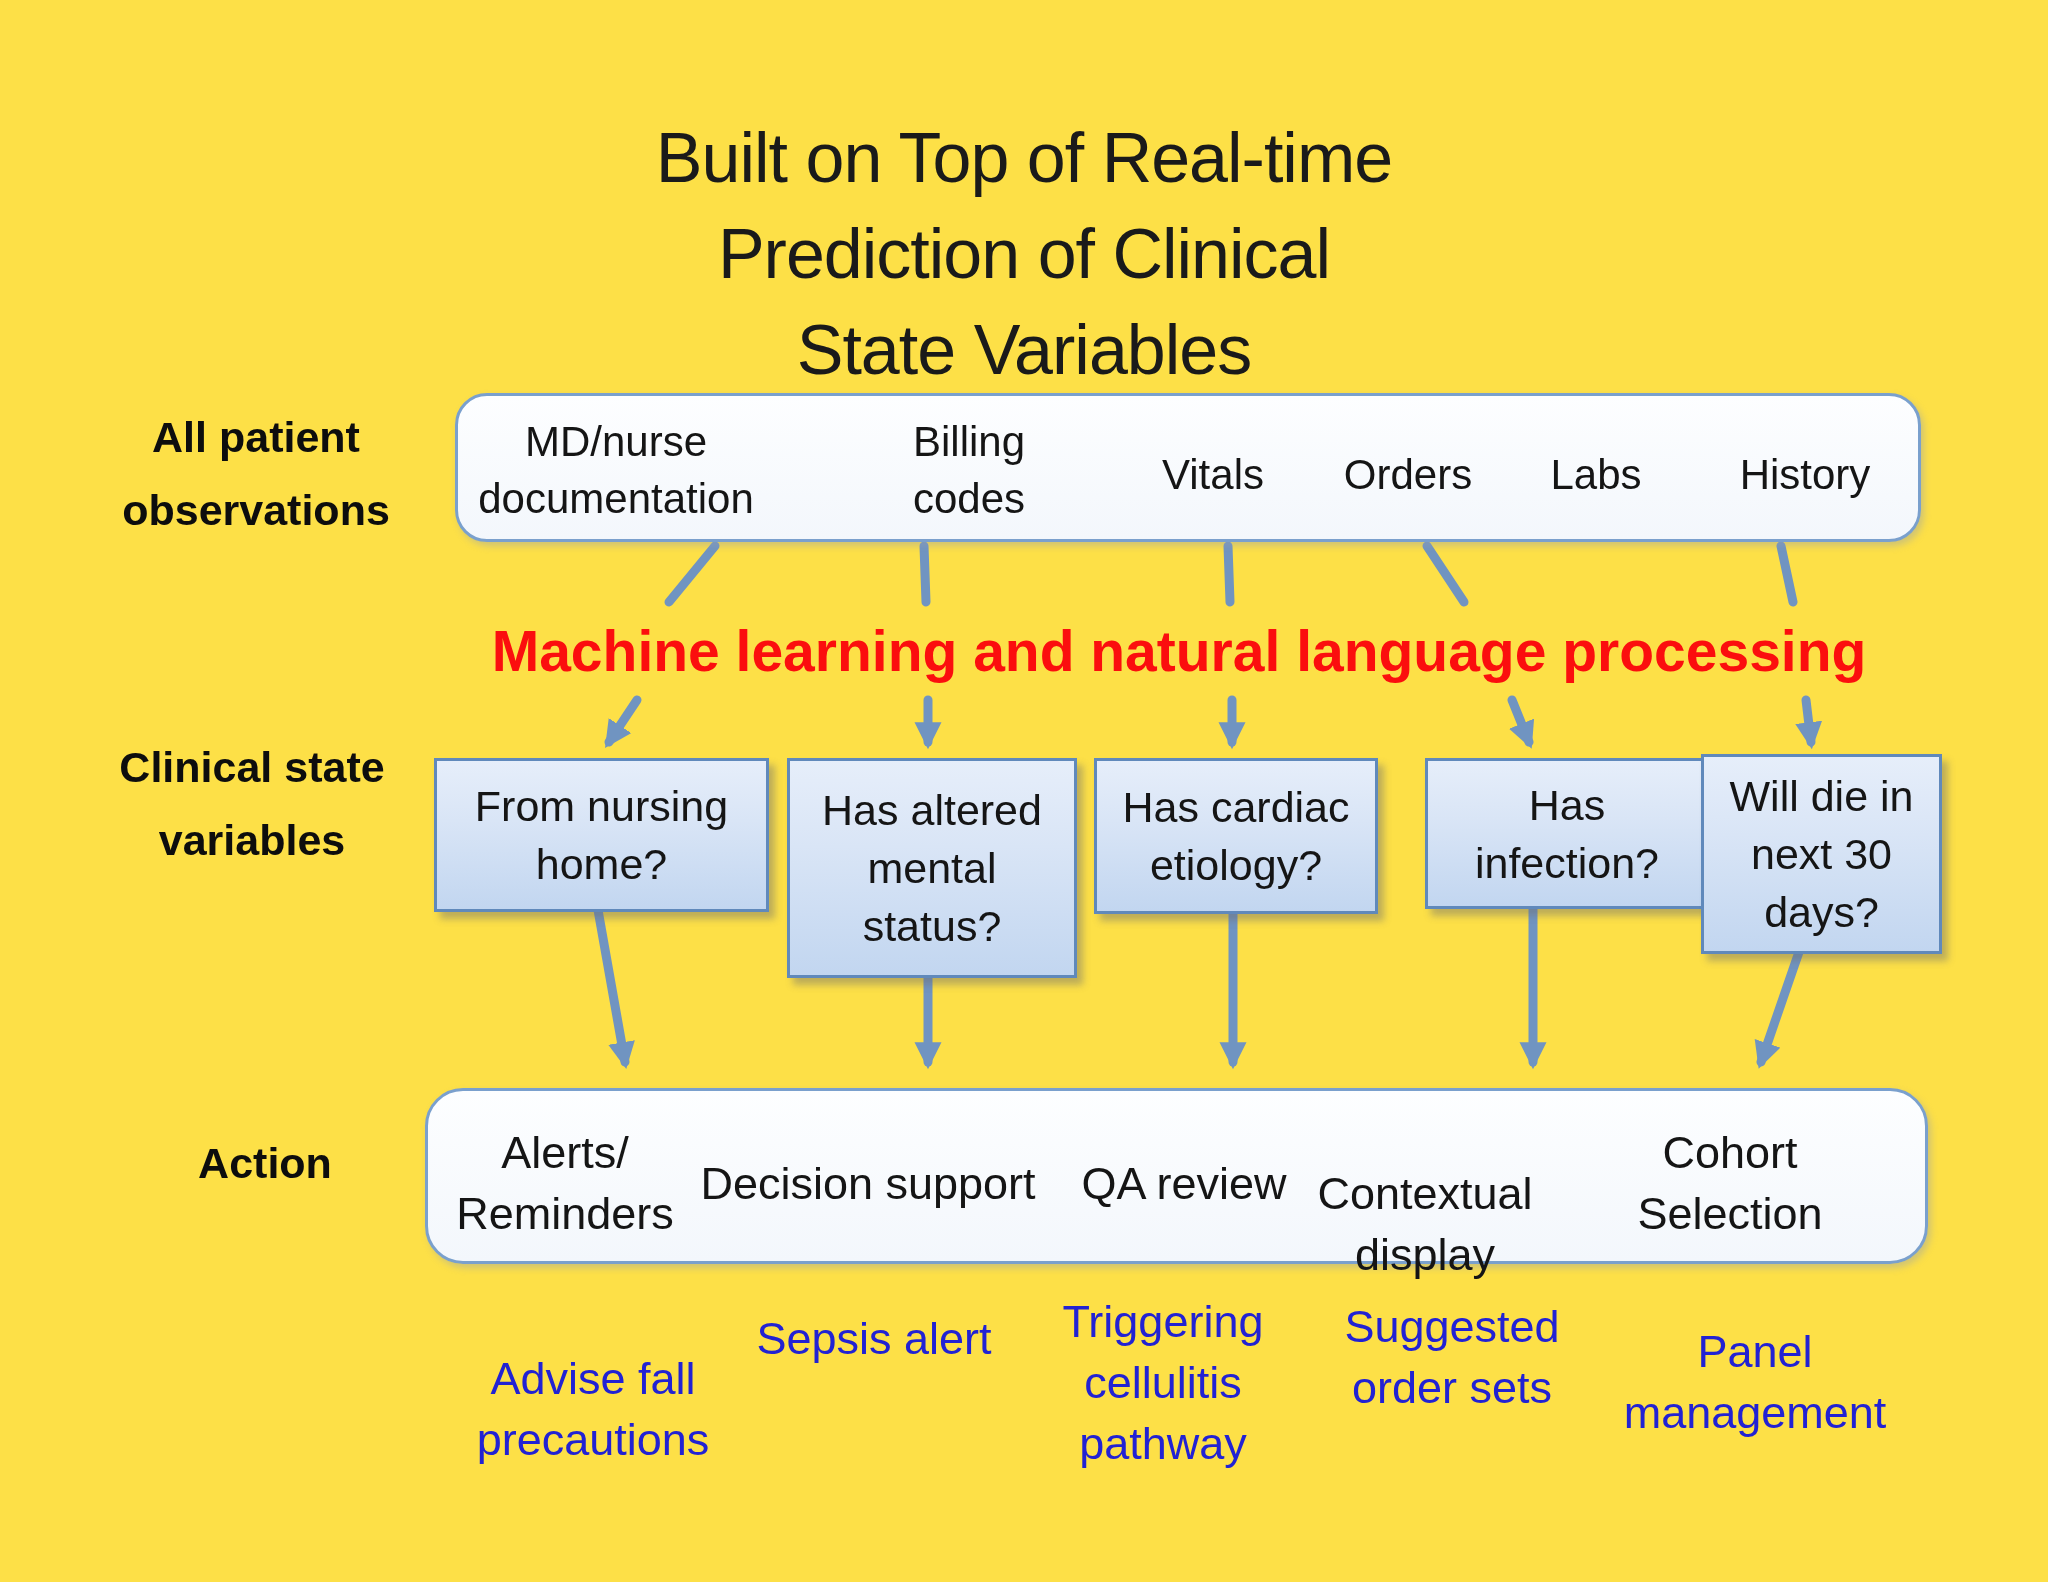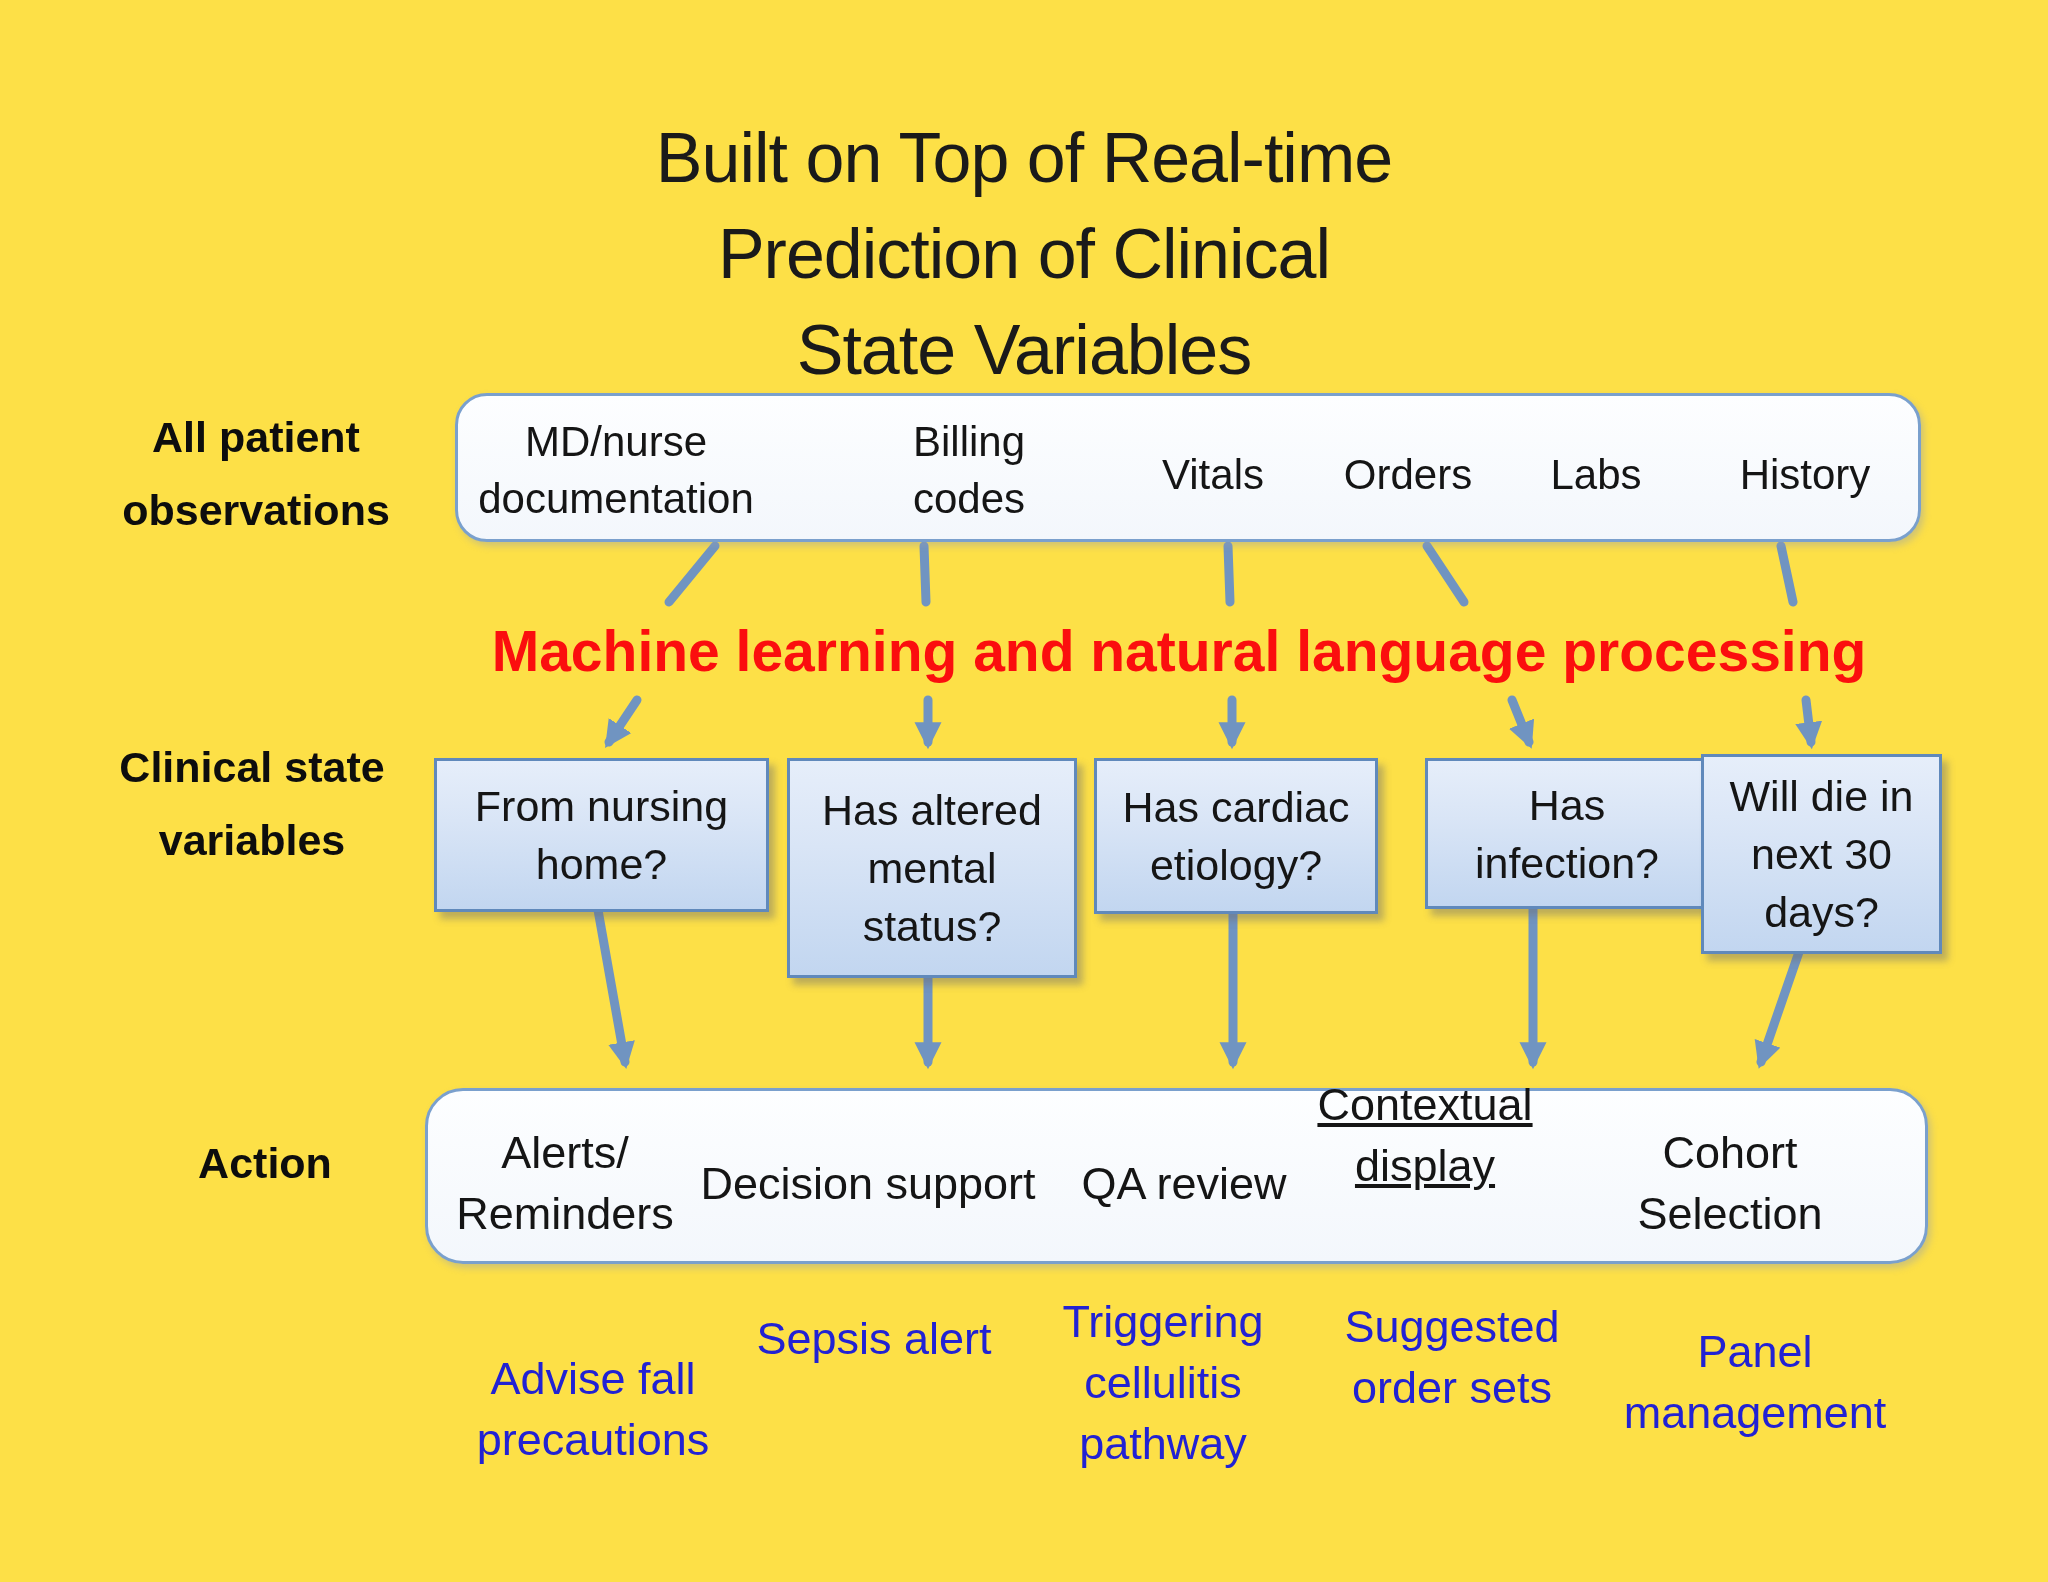--- a/index.html
+++ b/index.html
@@ -123,21 +123,21 @@
   </div>
 
   <div class="abs center row-label" style="left:265px; top:1163px;">Action</div>
 
   <div class="abs container-box" style="left:425px; top:1088px; width:1497px; height:170px; border-radius:38px;"></div>
 
   <div class="abs center action-item" style="left:565px;  top:1183px;">Alerts/
 Reminders</div>
   <div class="abs center action-item" style="left:868px;  top:1183px;">Decision support</div>
   <div class="abs center action-item" style="left:1184px; top:1183px;">QA review</div>
-  <div class="abs center action-item" style="left:1425px; top:1135px;text-decoration:underline;">Contextual
+  <div class="abs center action-item" style="left:1425px; top:1224px;">Contextual
 display</div>
   <div class="abs center action-item" style="left:1730px; top:1183px;">Cohort Selection</div>
 
   <div class="abs center example-text" style="left:593px;  top:1409px;">Advise fall
 precautions</div>
   <div class="abs center example-text" style="left:874px;  top:1338px;">Sepsis alert</div>
   <div class="abs center example-text" style="left:1163px; top:1382px;">Triggering
 cellulitis
 pathway</div>
   <div class="abs center example-text" style="left:1452px; top:1357px;">Suggested

